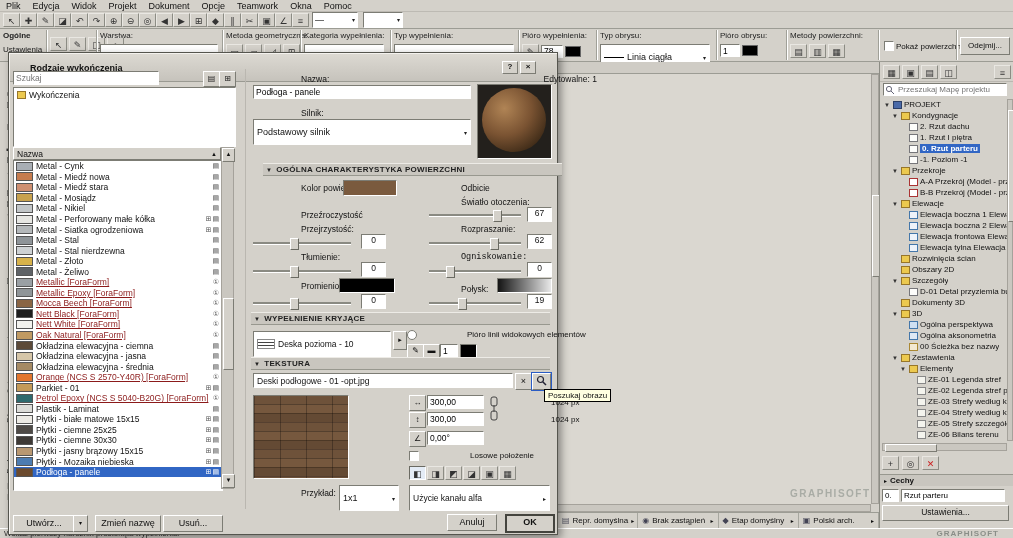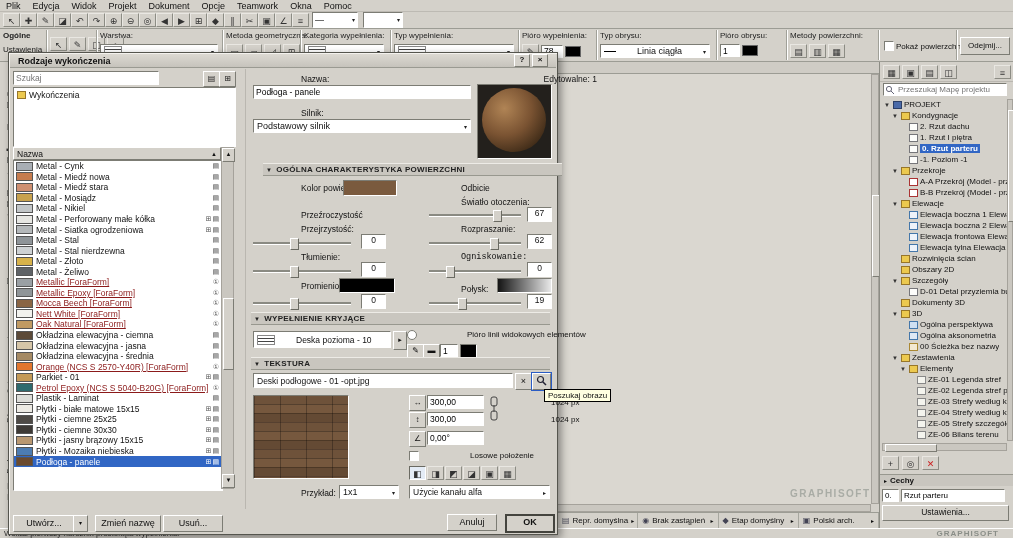--- a/index.html
+++ b/index.html
@@ -16,21 +16,21 @@
   #toolbar{left:0;top:11px;width:1013px;height:18px;display:flex;align-items:center;gap:1px;padding-left:3px;border-bottom:1px solid #9c9c94;box-sizing:border-box;}
   .tbtn{display:inline-block;width:17px;height:14px;line-height:14px;text-align:center;font-size:9px;color:#333;
         background:#d4d1ca;border:1px solid;border-color:#e9e7e2 #8c8c84 #8c8c84 #e9e7e2;box-sizing:border-box;}
   .tcombo{display:inline-flex;align-items:center;height:14px;background:#fff;border:1px solid;border-color:#7c7c74 #fff #fff #7c7c74;padding:0 2px;gap:3px;margin:0 2px;}
   .dd{font-size:6px;color:#222;}
   
   #infobar{left:0;top:29px;width:1013px;height:33px;border-bottom:1px solid #9c9c94;box-sizing:border-box;}
   .ilabel{position:absolute;top:2px;font-size:8px;color:#222;white-space:nowrap;}
   .irow{position:absolute;top:15px;display:flex;align-items:center;gap:2px;}
   .sepv{position:absolute;top:1px;width:1px;height:30px;background:#a0a098;box-shadow:1px 0 0 #fff;}
-  .combo{display:flex;align-items:center;gap:21px;background:#fff;border:1px solid;border-color:#7c7c74 #fff #fff #7c7c74;height:14px;padding:6px 3px;box-sizing:border-box;white-space:nowrap;}
+  .combo{display:flex;align-items:center;gap:3px;background:#fff;border:1px solid;border-color:#7c7c74 #fff #fff #7c7c74;height:14px;padding:12px 3px;box-sizing:border-box;white-space:nowrap;}
   .combo .grow{flex:1;}
   .hatchchip{width:16px;height:8px;background:repeating-linear-gradient(180deg,#fff 0 2px,#444 2px 3px);border:1px solid #888;}
   .linechip{width:20px;height:0;border-top:1px solid #000;}
   .chip{width:14px;height:9px;background:#000;border:1px solid #666;}
   .cb{display:inline-block;width:8px;height:8px;background:#fff;border:1px solid;border-color:#7c7c74 #fff #fff #7c7c74;}
   .radio{display:inline-block;width:8px;height:8px;border-radius:50%;background:#fff;border:1px solid #7c7c74;}
   
   #tabrow{left:22px;top:62px;width:857px;height:12px;display:flex;align-items:center;border-bottom:1px solid #9c9c94;box-sizing:border-box;background:#cfccc5;}
   .tabseg{display:flex;align-items:center;gap:3px;height:12px;padding:0 6px;border-right:1px solid #a7a79f;font-size:8px;white-space:nowrap;}
   .tabico{font-size:8px;color:#445;}
@@ -39,22 +39,22 @@
   .pbtn{display:block;width:16px;height:11px;margin:0 auto;font-size:8px;line-height:11px;text-align:center;color:#333;}
   .vlab{position:absolute;left:5px;writing-mode:vertical-rl;transform:rotate(180deg);font-size:8px;color:#333;letter-spacing:1px;}
   
   #canvas{left:22px;top:74px;width:849px;height:430px;background:#dad7d0;}
   .scroll{background:#cac7c0;border:1px solid #a5a29b;box-sizing:border-box;}
   .thumb{position:absolute;background:#d4d1ca;border:1px solid;border-color:#fff #7c7c74 #7c7c74 #fff;}
   #watermark{font-weight:bold;font-size:10px;letter-spacing:1.5px;color:#a9aca5;}
   
   #dialog{left:8px;top:52px;width:548px;height:481px;background:#d4d1ca;border:1px solid #55554e;
           box-shadow:inset 1px 1px 0 #f4f2ee, 3px 3px 8px rgba(0,0,0,.4);z-index:20;}
-  #dtitle{position:absolute;left:1px;top:1px;right:1px;height:14px;background:linear-gradient(#dcd9d2,#c6c3bc);
-          display:flex;align-items:center;padding:0 8px;font-weight:bold;border-bottom:1px solid #9a9a92;box-sizing:border-box;}
+  #dtitle{position:absolute;left:1px;top:1px;right:1px;height:28px;background:linear-gradient(#dcd9d2,#c6c3bc);
+          display:flex;align-items:center;padding:0 20px;font-weight:bold;border-bottom:1px solid #9a9a92;box-sizing:border-box;}
   .titlebtn{width:14px;height:11px;line-height:10px;font-size:8px;margin-left:2px;}
   .secbar{position:absolute;display:flex;align-items:center;gap:4px;height:13px;font-weight:bold;font-size:8px;color:#222;
           background:#c9c6bf;border-top:1px solid #edebe6;border-bottom:1px solid #98988f;padding:0 3px;box-sizing:border-box;letter-spacing:.3px;}
   .secarr{font-size:6px;}
   .lbl{position:absolute;font-size:8.5px;white-space:nowrap;color:#111;padding-left:48px;}
   .valbox{position:absolute;background:#fff;border:1px solid;border-color:#7c7c74 #fff #fff #7c7c74;font-size:8.5px;text-align:center;line-height:11px;}
   .slider{position:absolute;}
   .slider .track{position:absolute;left:0;right:0;top:4px;height:2px;background:#8a8a82;border-bottom:1px solid #fff;}
   .slider .sthumb{position:absolute;top:0;width:7px;height:10px;background:#d4d1ca;border:1px solid;border-color:#fff #6a6a62 #6a6a62 #fff;}
   .swatch{border:1px solid;border-color:#7c7c74 #fff #fff #7c7c74;}
@@ -379,20 +379,25 @@
           <span class="msw" style="background: rgb(143, 149, 152);"></span>
           <span class="mname mlink">Metallic Epoxy [ForaForm]</span>
           <span class="micons">①</span>
         </div>
         <div class="mrow">
           <span class="msw" style="background: rgb(138, 101, 68);"></span>
           <span class="mname mlink">Mocca Beech [ForaForm]</span>
           <span class="micons">①</span>
         </div>
         <div class="mrow">
+          <span class="msw" style="background: rgb(30, 30, 30);"></span>
+          <span class="mname mlink">Nett Black [ForaForm]</span>
+          <span class="micons">①</span>
+        </div>
+        <div class="mrow">
           <span class="msw" style="background: rgb(242, 242, 238);"></span>
           <span class="mname mlink">Nett White [ForaForm]</span>
           <span class="micons">①</span>
         </div>
         <div class="mrow">
           <span class="msw" style="background: rgb(192, 154, 98);"></span>
           <span class="mname mlink">Oak Natural [ForaForm]</span>
           <span class="micons">①</span>
         </div>
         <div class="mrow">

